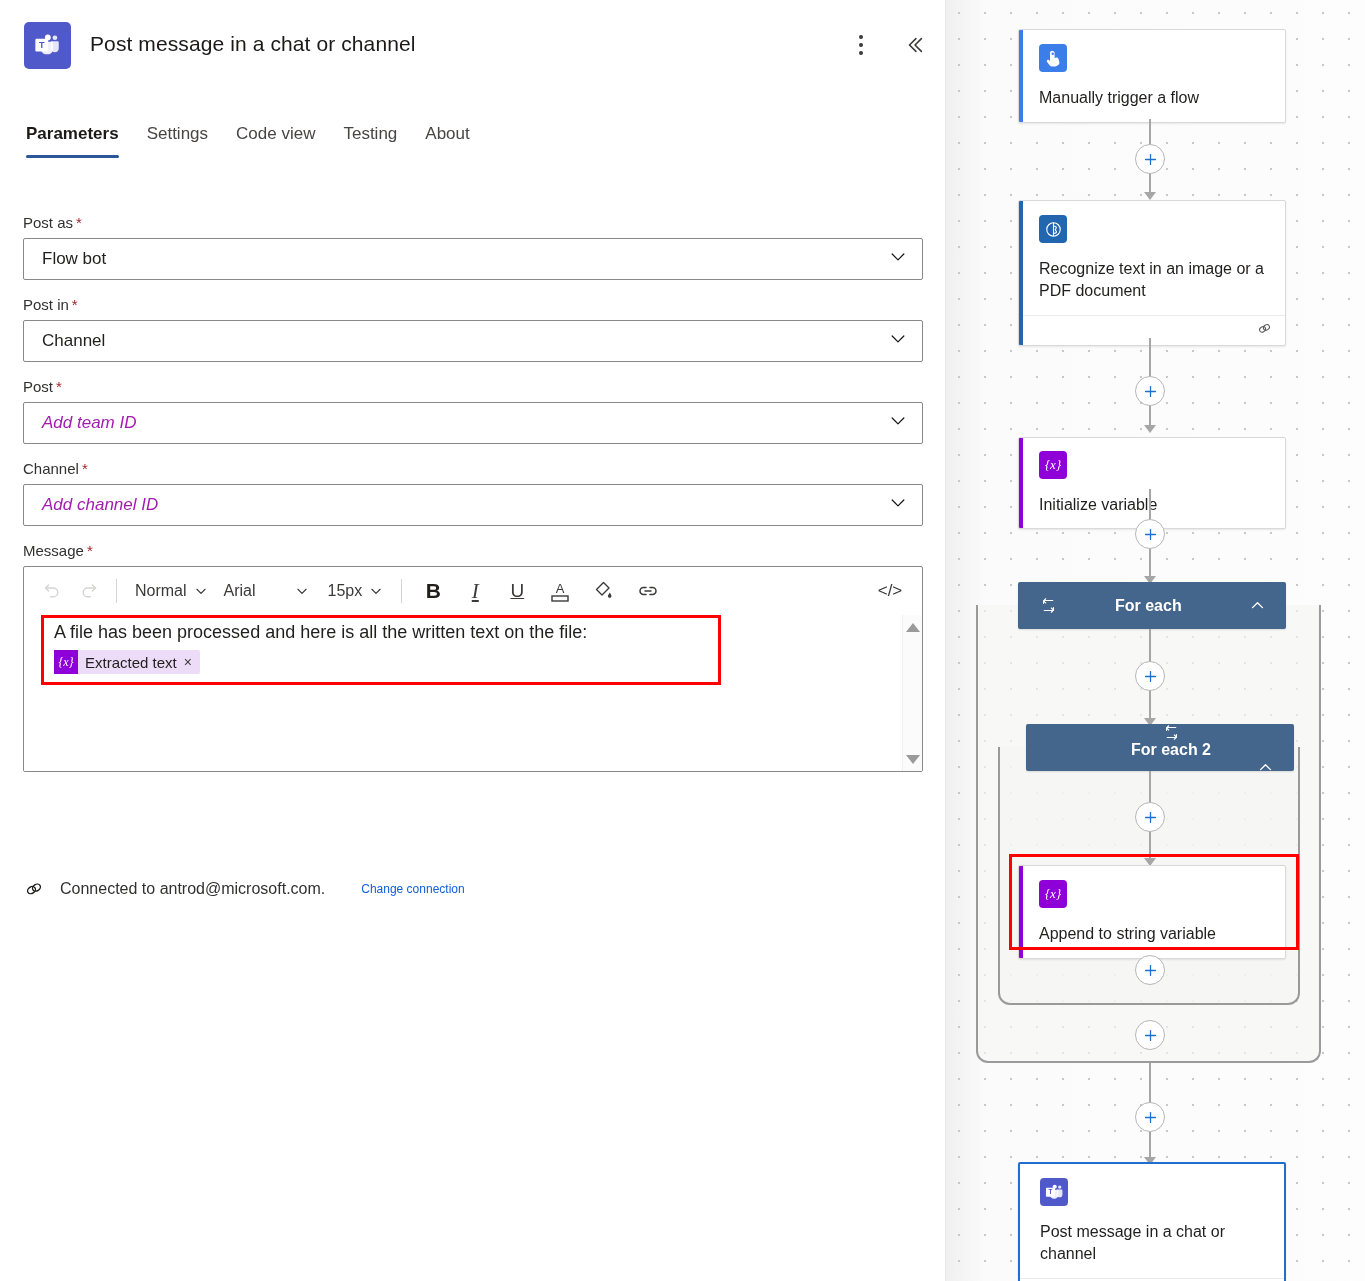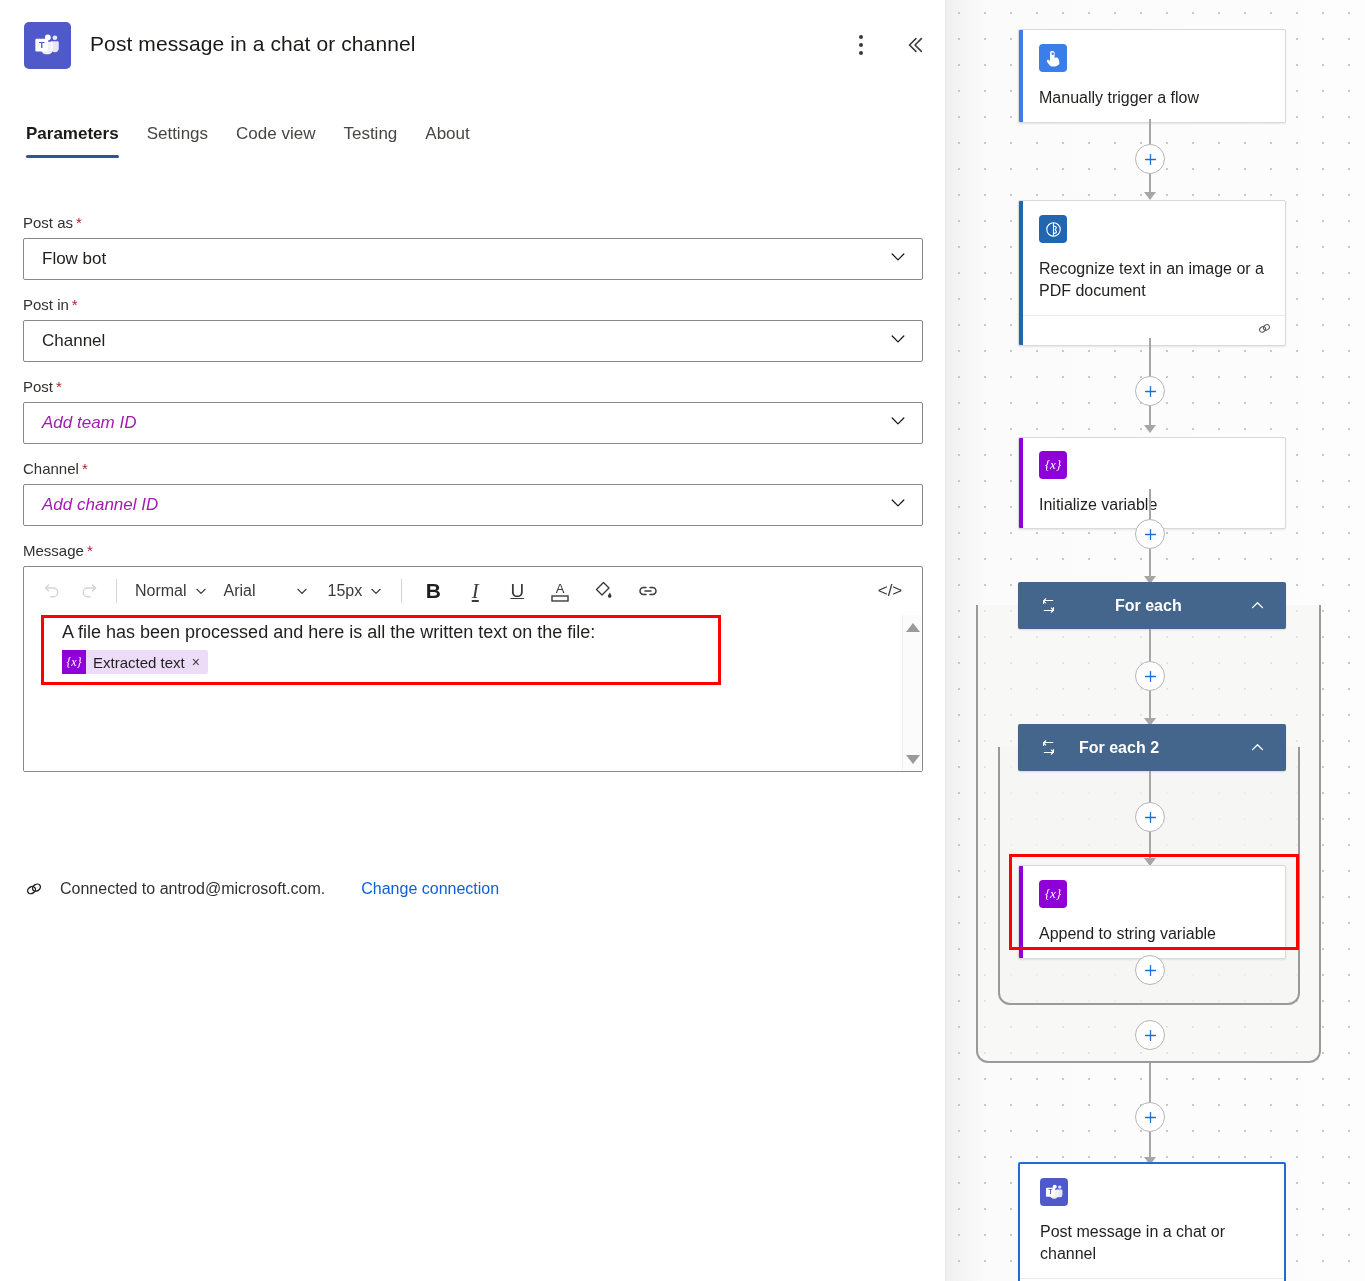--- a/index.html
+++ b/index.html
@@ -115,21 +115,21 @@
   .msg-body {
     position: relative; height: 157px; width: 898px;
     padding: 0; background: #fff;
   }
   .msg-hl {
     position: absolute; left: 17px; top: 0px;
     width: 680px; height: 70px;
     border: 3px solid #ff0000; background: transparent; pointer-events: none;
   }
   .msg-content {
-    position: absolute; left: 38px; top: 4px; width: 650px;
+    position: absolute; left: 30px; top: 4px; width: 650px;
   }
   .msg-line1 {
     font-size: 18px; color: #201f1e; line-height: 26px; white-space: nowrap;
   }
   .token {
     display: inline-flex; align-items: center; margin-top: 5px;
     background: #ecdcf7; border-radius: 2px; height: 24px;
     font-size: 15px; color: #201f1e; padding-right: 8px; cursor: pointer;
   }
   .token-ico {
@@ -154,21 +154,21 @@
   .sb-down { border-top: 9px solid #9a9a9a; }
 
   
   .conn {
     position: absolute; left: 23px; top: 878px;
     display: flex; align-items: center; gap: 0;
     font-size: 16px; color: #323130;
   }
   .conn-ico { margin-right: 15px; display: flex; align-items: center; }
   .conn-link {
-    margin-left: 36px; color: #0f5fd7; cursor: pointer; font-size: 16px; text-align: center;
+    margin-left: 36px; color: #0f5fd7; cursor: pointer; font-size: 12px; text-align: center;
   }
 
   
   .canvas {
     position: relative; width: 419px; height: 1281px; flex: 0 0 419px;
     background:
       radial-gradient(circle, #c8c8c8 1px, transparent 1.1px) 0 0/26px 26px,
       linear-gradient(90deg, #f0f0f0 0px, #fbfbfb 40px, #fdfdfd 100%);
     overflow: hidden;
   }
@@ -532,21 +532,21 @@
     <div class="plus" style="left:189px; top:661px;">
       <svg width="17" height="17" viewBox="0 0 24 24" stroke="#1f6fd0" stroke-width="1.8" stroke-linecap="round">
           <line x1="12" y1="5" x2="12" y2="19"></line>
           <line x1="5" y1="12" x2="19" y2="12"></line>
         </svg>
     </div>
     <div class="arrow-head" style="left:198px; top:718px;"></div>
 
     <div class="loop-box" style="left:52px; top:747px; width:302px; height:258px;"></div>
 
-    <div class="loop-head" style="left:72px; top:724px; width:268px; height:47px;">
+    <div class="loop-head" style="left:80px; top:724px; width:268px; height:47px;flex-direction:column;">
       <span class="loop-ico">
         <svg width="17" height="17" viewBox="0 0 24 24" fill="none" stroke="#ffffff" stroke-width="1.6" stroke-linecap="round" stroke-linejoin="round">
           <path d="M5 9V6.5A1.5 1.5 0 0 1 6.5 5H18"></path>
             <polyline points="8,2.5 5,5.5 8,8.5"></polyline>
           <path d="M19 15v2.5a1.5 1.5 0 0 1-1.5 1.5H6"></path>
             <polyline points="16,21.5 19,18.5 16,15.5"></polyline>
         </svg>
       </span>
       <span class="loop-label">For each 2</span>
       <span class="loop-chev">

